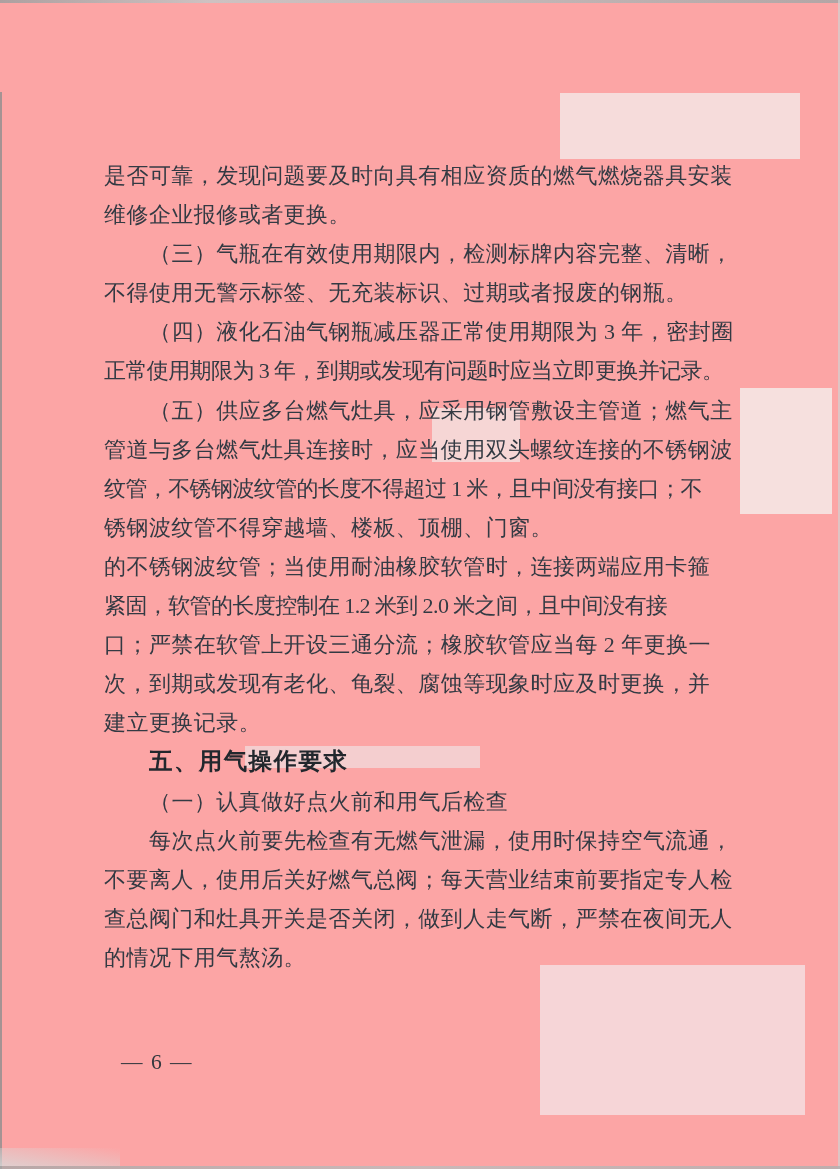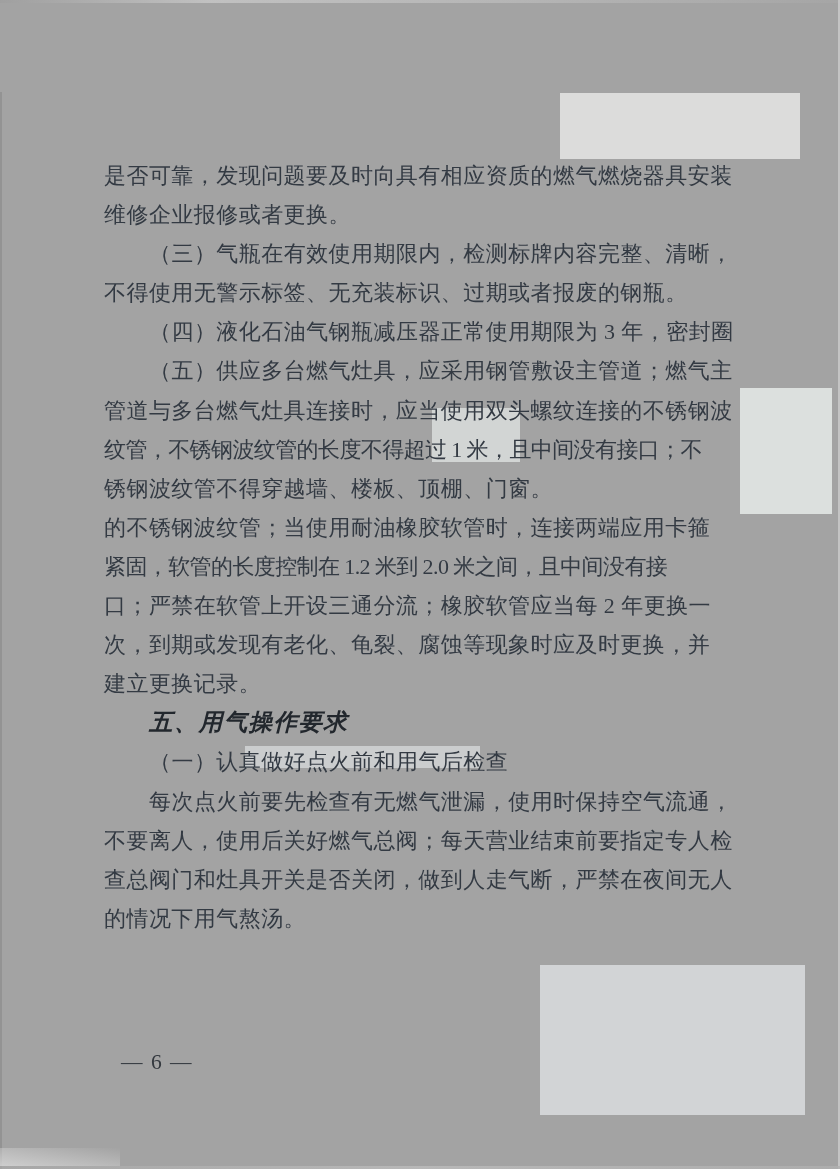--- a/index.html
+++ b/index.html
@@ -8,21 +8,21 @@
     width: 840px;
     height: 1169px;
     background: #ffffff;
     overflow: hidden;
   }
   .page {
     position: absolute;
     left: 0; top: 0;
     width: 840px;
     height: 1169px;
-    background: #a3a3a3;
+    background: #fca5a5;
     font-family: "Liberation Serif", "DejaVu Serif", serif;
   }
   
   .edge-top {
     position: absolute; left: 0; top: 0;
     width: 100%; height: 3px;
     background: linear-gradient(to right, #9f9f9f, #c6c6c6 25%, #b9b9b9 60%, #a6a6a6 100%);
     opacity: 0.85;
   }
   .edge-left {
@@ -67,21 +67,20 @@
     white-space: nowrap;
   }
   .indent { padding-left: 45px; }
   .tight  { letter-spacing: -0.6px; }
   .heading {
     font-family: "Liberation Sans", "DejaVu Sans", sans-serif;
     font-weight: bold;
     font-size: 23.5px;
     letter-spacing: 1.4px;
     color: #22272d;
-    font-style: italic;
   }
   .pagenum {
     position: absolute;
     left: 121px;
     top: 1046px;
     height: 32px;
     line-height: 32px;
     font-size: 21.5px;
     letter-spacing: 1.5px;
     color: #34393f;
@@ -104,20 +103,21 @@
   <div class="smudge smudge-4"></div>
   <div class="smudge smudge-5"></div>
   <div class="smudge smudge-6"></div>
 
   <main class="textblock">
     <div class="line">是否可靠，发现问题要及时向具有相应资质的燃气燃烧器具安装</div>
     <div class="line">维修企业报修或者更换。</div>
     <div class="line indent">（三）气瓶在有效使用期限内，检测标牌内容完整、清晰，</div>
     <div class="line">不得使用无警示标签、无充装标识、过期或者报废的钢瓶。</div>
     <div class="line indent">（四）液化石油气钢瓶减压器正常使用期限为 3 年，密封圈</div>
+    <div class="line tight">正常使用期限为 3 年，到期或发现有问题时应当立即更换并记录。</div>
     <div class="line indent">（五）供应多台燃气灶具，应采用钢管敷设主管道；燃气主</div>
     <div class="line">管道与多台燃气灶具连接时，应当使用双头螺纹连接的不锈钢波</div>
     <div class="line tight">纹管，不锈钢波纹管的长度不得超过 1 米，且中间没有接口；不</div>
     <div class="line">锈钢波纹管不得穿越墙、楼板、顶棚、门窗。</div>
     <div class="line">的不锈钢波纹管；当使用耐油橡胶软管时，连接两端应用卡箍</div>
     <div class="line tight">紧固，软管的长度控制在 1.2 米到 2.0 米之间，且中间没有接</div>
     <div class="line">口；严禁在软管上开设三通分流；橡胶软管应当每 2 年更换一</div>
     <div class="line">次，到期或发现有老化、龟裂、腐蚀等现象时应及时更换，并</div>
     <div class="line">建立更换记录。</div>
     <div class="line indent heading">五、用气操作要求</div>

